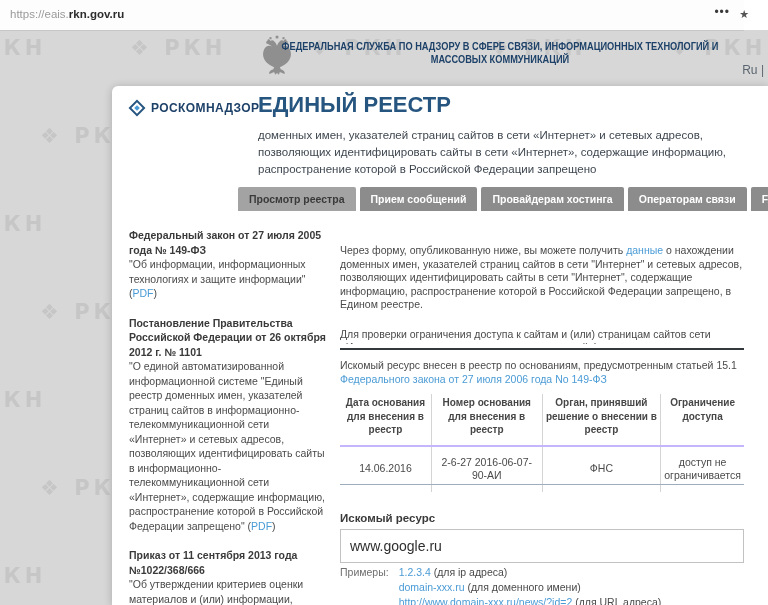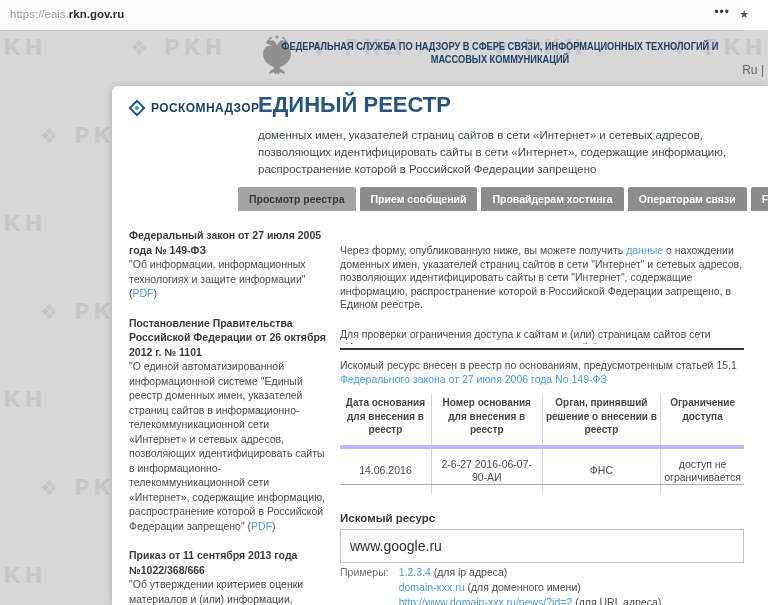--- a/index.html
+++ b/index.html
@@ -54,21 +54,21 @@
 
   
   .main{position:absolute;left:228px;top:142px;width:404px;height:377px;font-size:10.5px;
         line-height:13.5px;color:#4a4a4a;}
   .m-paras{position:absolute;top:0;left:0;right:0;height:116px;overflow:hidden;}
   .m-paras p{margin:16px 0 12px;}
   .m-rule-dark{position:absolute;top:120px;left:0;right:0;border-top:2px solid #33383d;}
   .m-result{position:absolute;top:131px;left:0;right:0;height:32px;overflow:hidden;margin:0;}
   .m-table{position:absolute;top:166px;left:0;right:0;border-collapse:collapse;width:100%;}
   .m-table th{font-size:10px;font-weight:bold;color:#474747;text-align:center;vertical-align:top;
-              padding:2px 3px 8px;border-bottom:4px solid #c4b5fd;border-right:1px solid #d4d4d4;}
+              padding:2px 3px 8px;border-bottom:2px solid #c4b5fd;border-right:1px solid #d4d4d4;}
   .m-table td{font-size:10.5px;color:#4a4a4a;text-align:center;padding:9px 3px;
               border-right:1px solid #d4d4d4;}
   .m-table th:last-child,.m-table td:last-child{border-right:none;}
   .m-rule-light{position:absolute;top:256px;left:0;right:0;border-top:1px solid #9cadbd;}
   .m-search-label{position:absolute;top:284px;left:0;font-size:11.5px;font-weight:bold;color:#3a3a3a;}
   .m-input{position:absolute;top:301px;left:0;right:0;height:27px;box-sizing:border-box;width:100%;
            border:1px solid #c2c2c2;padding:16px 9px;font-size:14px;color:#2e2e2e;
            font-family:"Liberation Sans",sans-serif;}
   .m-examples{position:absolute;top:337px;left:0;display:flex;gap:10px;font-size:10.5px;line-height:15px;}
   .ex-label{color:#6f6f6f;}

